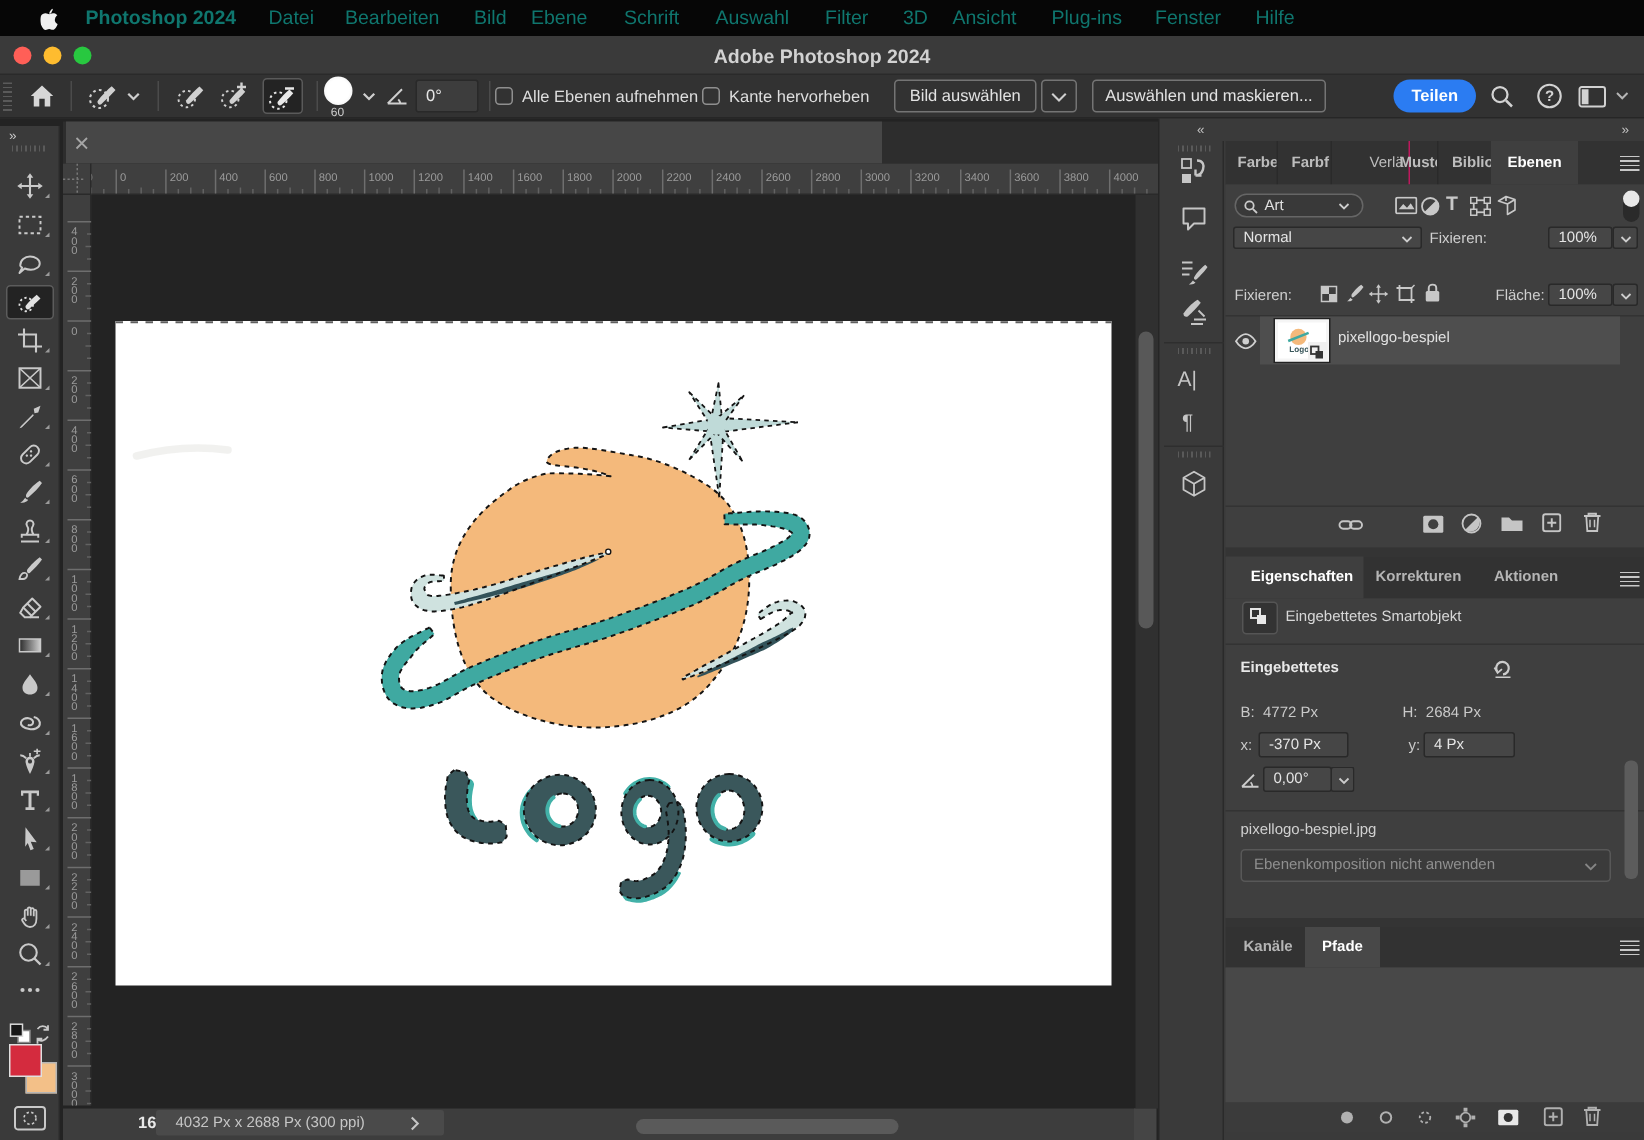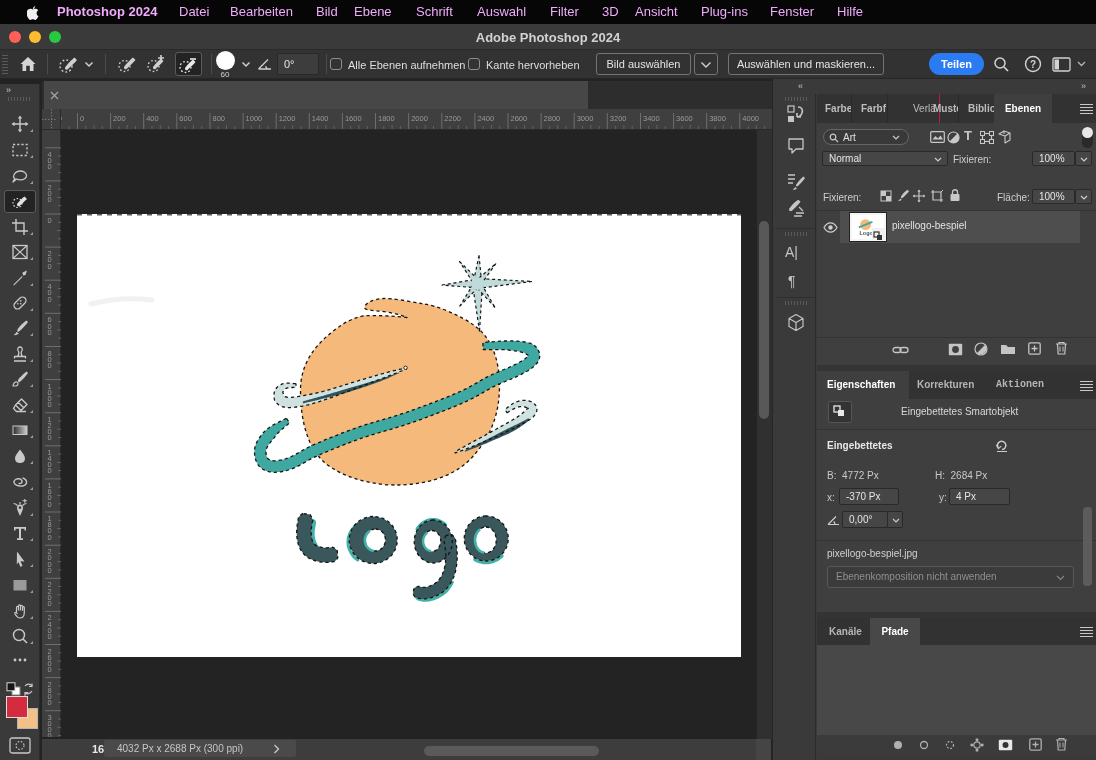--- a/index.html
+++ b/index.html
@@ -3,21 +3,21 @@
 <meta charset="utf-8">
 <style>
 * { margin:0; padding:0; box-sizing:border-box; }
 html,body { width:1096px; height:760px; overflow:hidden; background:#232323;
   font-family:"Liberation Sans", sans-serif; }
 #app { position:relative; width:1096px; height:760px; }
 .abs { position:absolute; }
 
 
 #menubar { left:0; top:0; width:1096px; height:24px; background:#060606;
-  color:#f0abfc; font-size:13px; }
+  color:#0f766e; font-size:13px; }
 #menubar span { position:absolute; top:4px; white-space:nowrap; }
 
 
 #titlebar { left:0; top:24px; width:1096px; height:26px; background:#3a3a3a;
   border-bottom:1px solid #2a2a2a; }
 .tl { position:absolute; top:7px; width:12px; height:12px; border-radius:50%; }
 #title-text { position:absolute; top:6px; width:100%; text-align:center;
   color:#d2d2d2; font-size:13px; font-weight:bold; }
 
 
@@ -727,34 +727,34 @@
           <rect x="0.8" y="0.8" width="11.4" height="11.4" rx="1.5" fill="none" stroke="#c5c5c5" stroke-width="1.3"></rect>
           <path d="M6.5 3.5 V9.5 M3.5 6.5 H9.5" stroke="#c5c5c5" stroke-width="1.3"></path>
         </svg>
       <svg style="position:absolute;left:238px;top:218px" width="13" height="14" viewBox="0 0 13 14">
           <path d="M1 3 H12 M4 3 V1.5 H9 V3 M2.5 3 L3.2 13 H9.8 L10.5 3" fill="none" stroke="#c5c5c5" stroke-width="1.2"></path>
           <path d="M5 5.5 V10.5 M8 5.5 V10.5" stroke="#c5c5c5" stroke-width="1"></path>
         </svg>
     </div>
     <div style="position:absolute;left:44px;top:286px;width:280px;height:6px;background:#343434;"></div>
 
-    <div class="tabbar2" style="top:292px;height:28px;">
+    <div class="tabbar2" style="top:292px;height:28px;text-align:center;">
       <div style="position:absolute;left:0;top:0;width:92px;height:28px;background:#3f3f3f;color:#fff;font-size:10px;font-weight:bold;line-height:28px;padding-left:10px;">Eigenschaften</div>
       <div style="position:absolute;left:100px;top:0;color:#b5b5b5;font-size:10px;font-weight:bold;line-height:28px;">Korrekturen</div>
-      <div style="position:absolute;left:179px;top:0;color:#b5b5b5;font-size:10px;font-weight:bold;line-height:28px;font-family:Liberation Mono, monospace;">Aktionen</div>
+      <div style="position:absolute;left:179px;top:0;color:#b5b5b5;font-size:10px;font-weight:bold;line-height:28px;">Aktionen</div>
       <div style="position:absolute;left:263px;top:10px;width:13px;height:10px;background:repeating-linear-gradient(to bottom,#c8c8c8 0 1px,transparent 1px 3px);"></div>
     </div>
     <div style="position:absolute;left:44px;top:320px;width:280px;height:213px;background:#3f3f3f;">
       <div style="position:absolute;left:11px;top:2px;width:24px;height:22px;background:#333;border:1px solid #555;border-radius:3px;">
         <svg style="position:absolute;left:4px;top:3px" width="14" height="14" viewBox="0 0 14 14">
             <rect x="1" y="1" width="6" height="6" fill="none" stroke="#e8e8e8" stroke-width="1.3"></rect>
             <rect x="5" y="5" width="6" height="6" fill="#e8e8e8"></rect>
           </svg>
       </div>
-      <div style="position:absolute;left:40px;top:7px;color:#d8d8d8;font-size:10px;margin-left:44px;">Eingebettetes Smartobjekt</div>
+      <div style="position:absolute;left:40px;top:7px;color:#d8d8d8;font-size:10px;">Eingebettetes Smartobjekt</div>
       <div style="position:absolute;left:0;top:30px;width:280px;height:1px;background:#333;"></div>
       <div style="position:absolute;left:10px;top:41px;color:#e8e8e8;font-size:10px;font-weight:bold;">Eingebettetes</div>
       <svg style="position:absolute;left:178px;top:40px" width="14" height="13" viewBox="0 0 14 13">
           <path d="M3.2 8.8 A4.2 4.2 0 1 1 7 10.6" fill="none" stroke="#ccc" stroke-width="1.5"></path>
           <path d="M1.3 6 L3.4 9.6 L6.3 7.1" fill="none" stroke="#ccc" stroke-width="1.2"></path>
           <path d="M2 12.6 H12" stroke="#ccc" stroke-width="1.2"></path>
         </svg>
       <div style="position:absolute;left:10px;top:71px;color:#c9c9c9;font-size:10px;">B:&nbsp;&nbsp;4772 Px</div>
       <div style="position:absolute;left:118px;top:71px;color:#c9c9c9;font-size:10px;">H:&nbsp;&nbsp;2684 Px</div>
       <div style="position:absolute;left:10px;top:93px;color:#c9c9c9;font-size:10px;">x:</div>

